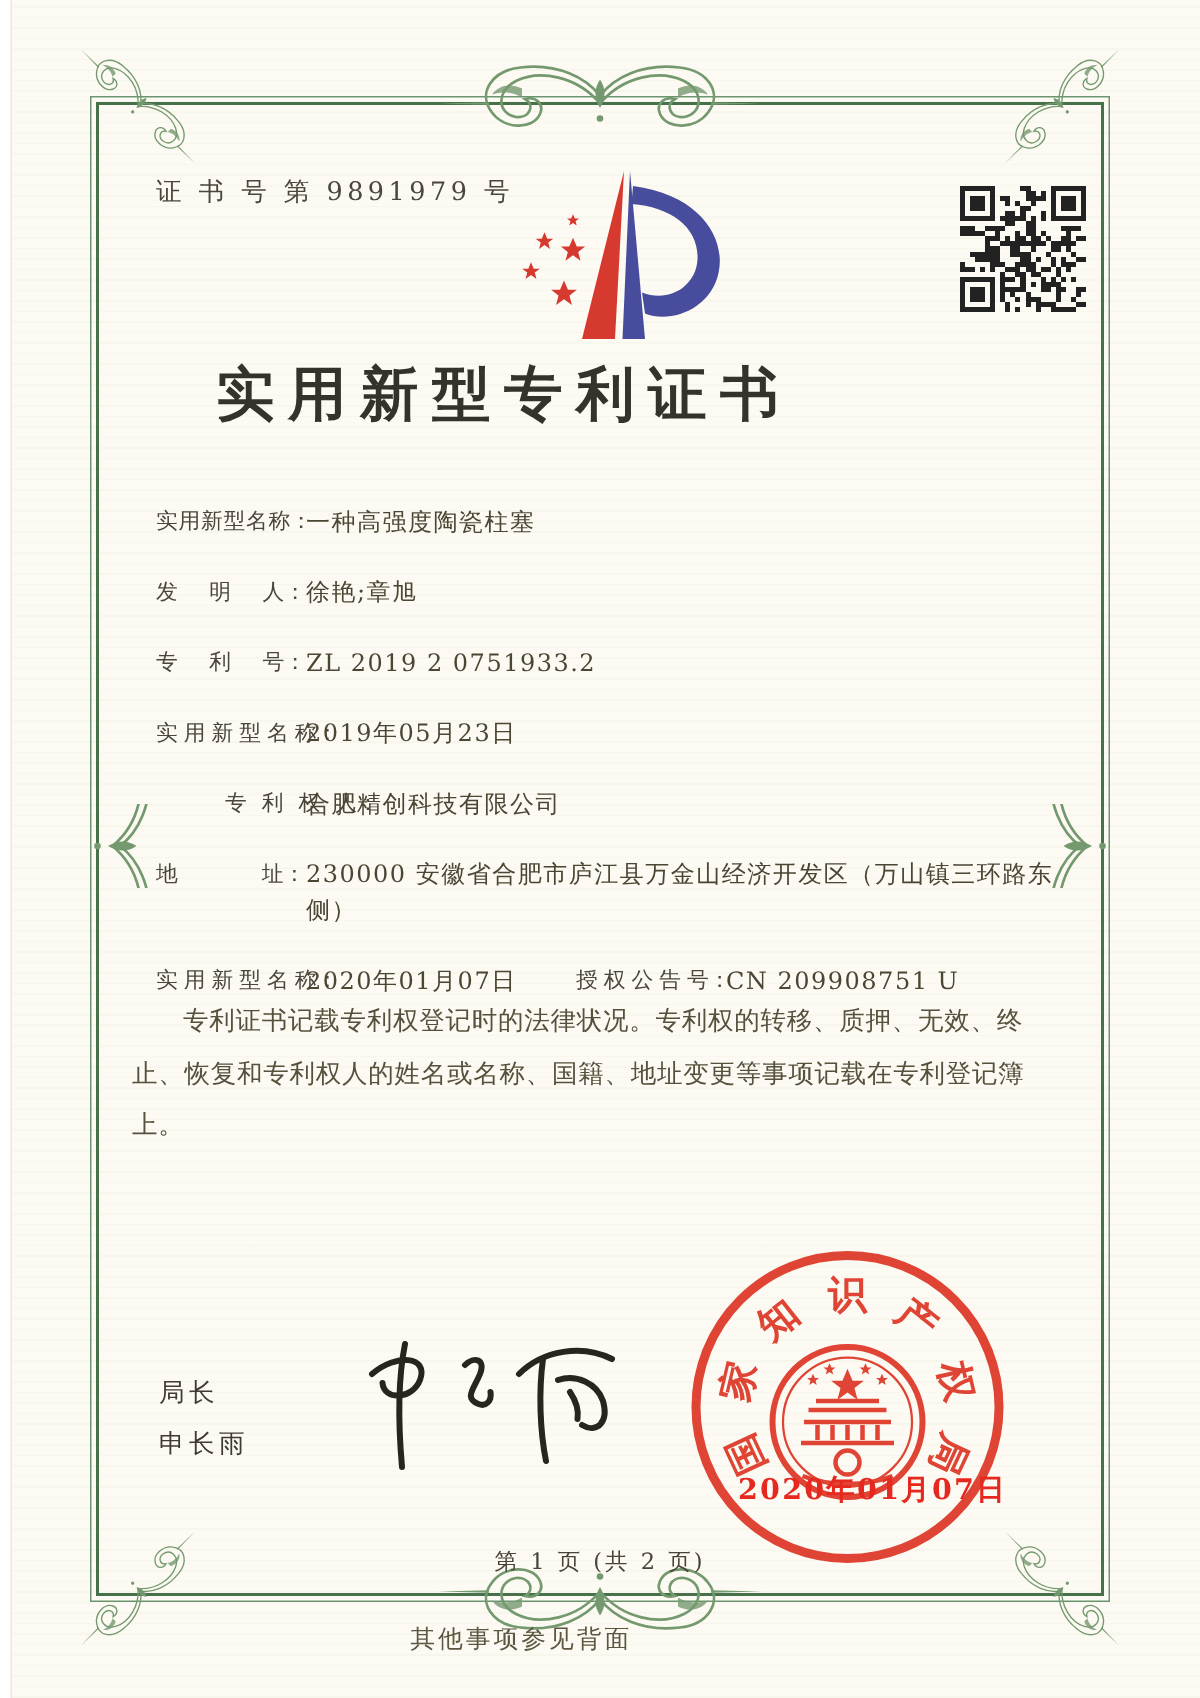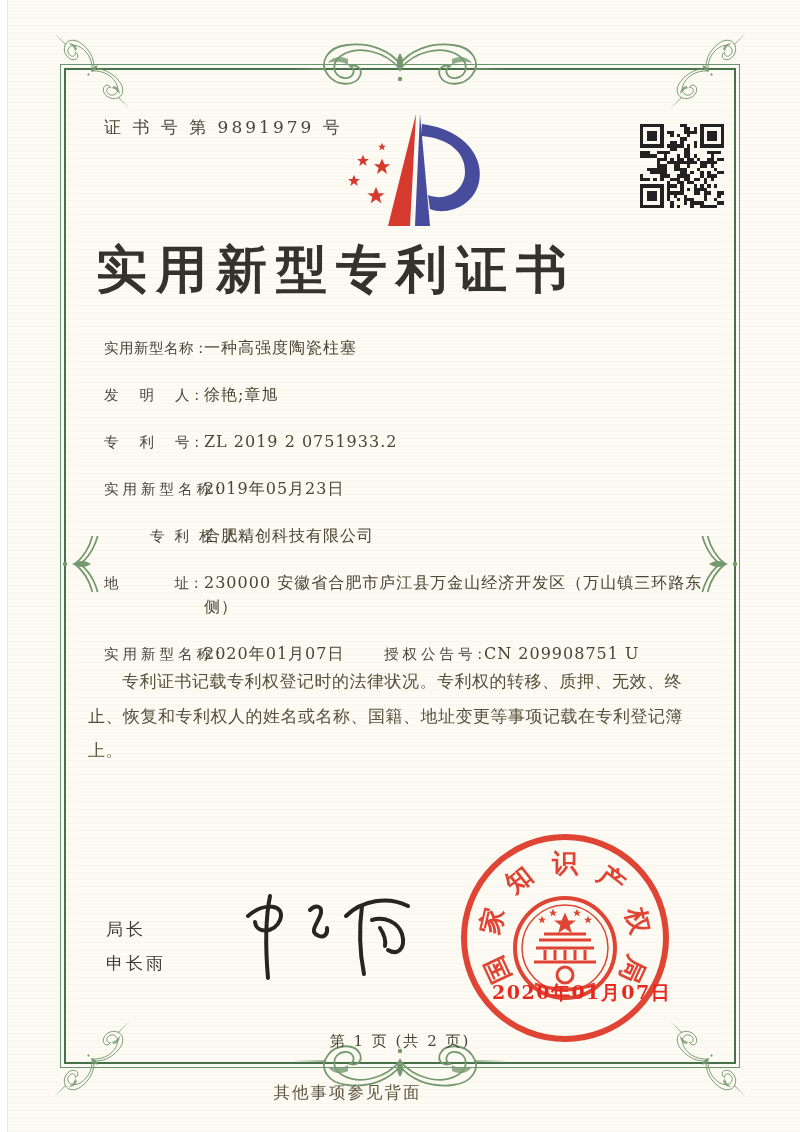--- a/index.html
+++ b/index.html
@@ -16,21 +16,21 @@
     position:absolute;left:64px;top:68px;width:668px;height:992px;
     border:2px solid #47714b;outline:1px solid #6b9470;outline-offset:3px;
     pointer-events:none;
   }
   .orn{position:absolute;pointer-events:none;color:#74996f;}
   .cert-no{position:absolute;left:104px;top:116px;font-size:17px;letter-spacing:3px;color:#4a463c;}
   .logo{position:absolute;left:330px;top:108px;}
   .qr{position:absolute;left:640px;top:124px;width:84px;height:84px;}
   .title{
     position:absolute;left:0;top:236px;width:672px;margin:0;text-align:center;
-    font-size:51px;font-weight:700;letter-spacing:9px;color:#33322b;
+    font-size:39px;font-weight:700;letter-spacing:9px;color:#33322b;
   }
   .fields{position:absolute;left:104px;top:336px;width:620px;font-size:16px;line-height:24px;}
   .frow{margin-bottom:23px;white-space:nowrap;}
   .labelbox{display:inline-block;width:100px;vertical-align:top;white-space:nowrap;font-size:14.5px;color:#4a463c;}
   .flabel{display:inline-block;}
   .lab6{letter-spacing:0.5px;margin-right:-0.5px;}
   .lab5{letter-spacing:4px;margin-right:-4px;}
   .lab4{letter-spacing:10px;margin-right:-10px;margin-left:46px;}
   .lab3{letter-spacing:21px;margin-right:-21px;text-align:right;}
   .lab2{letter-spacing:56px;margin-right:-56px;}

